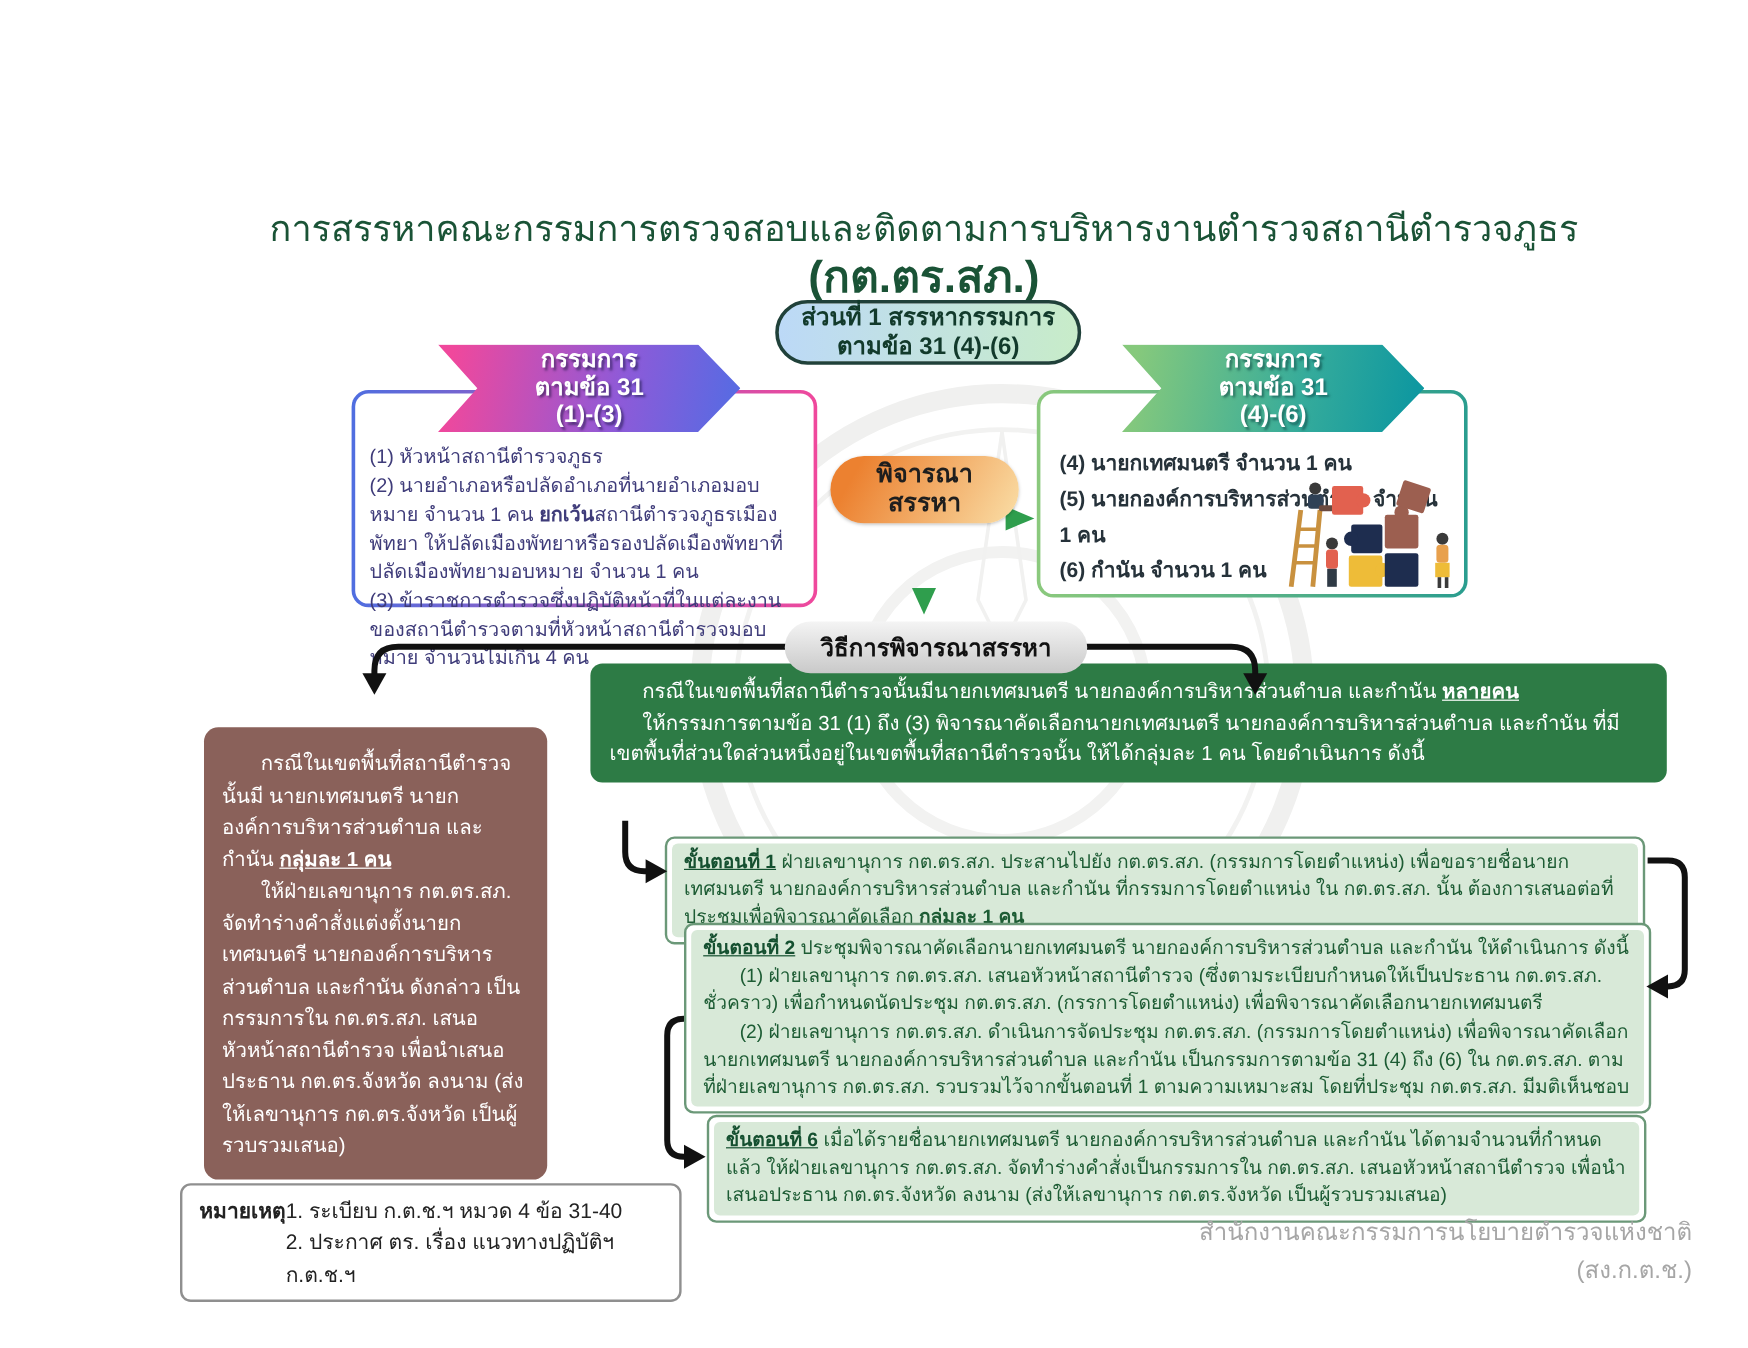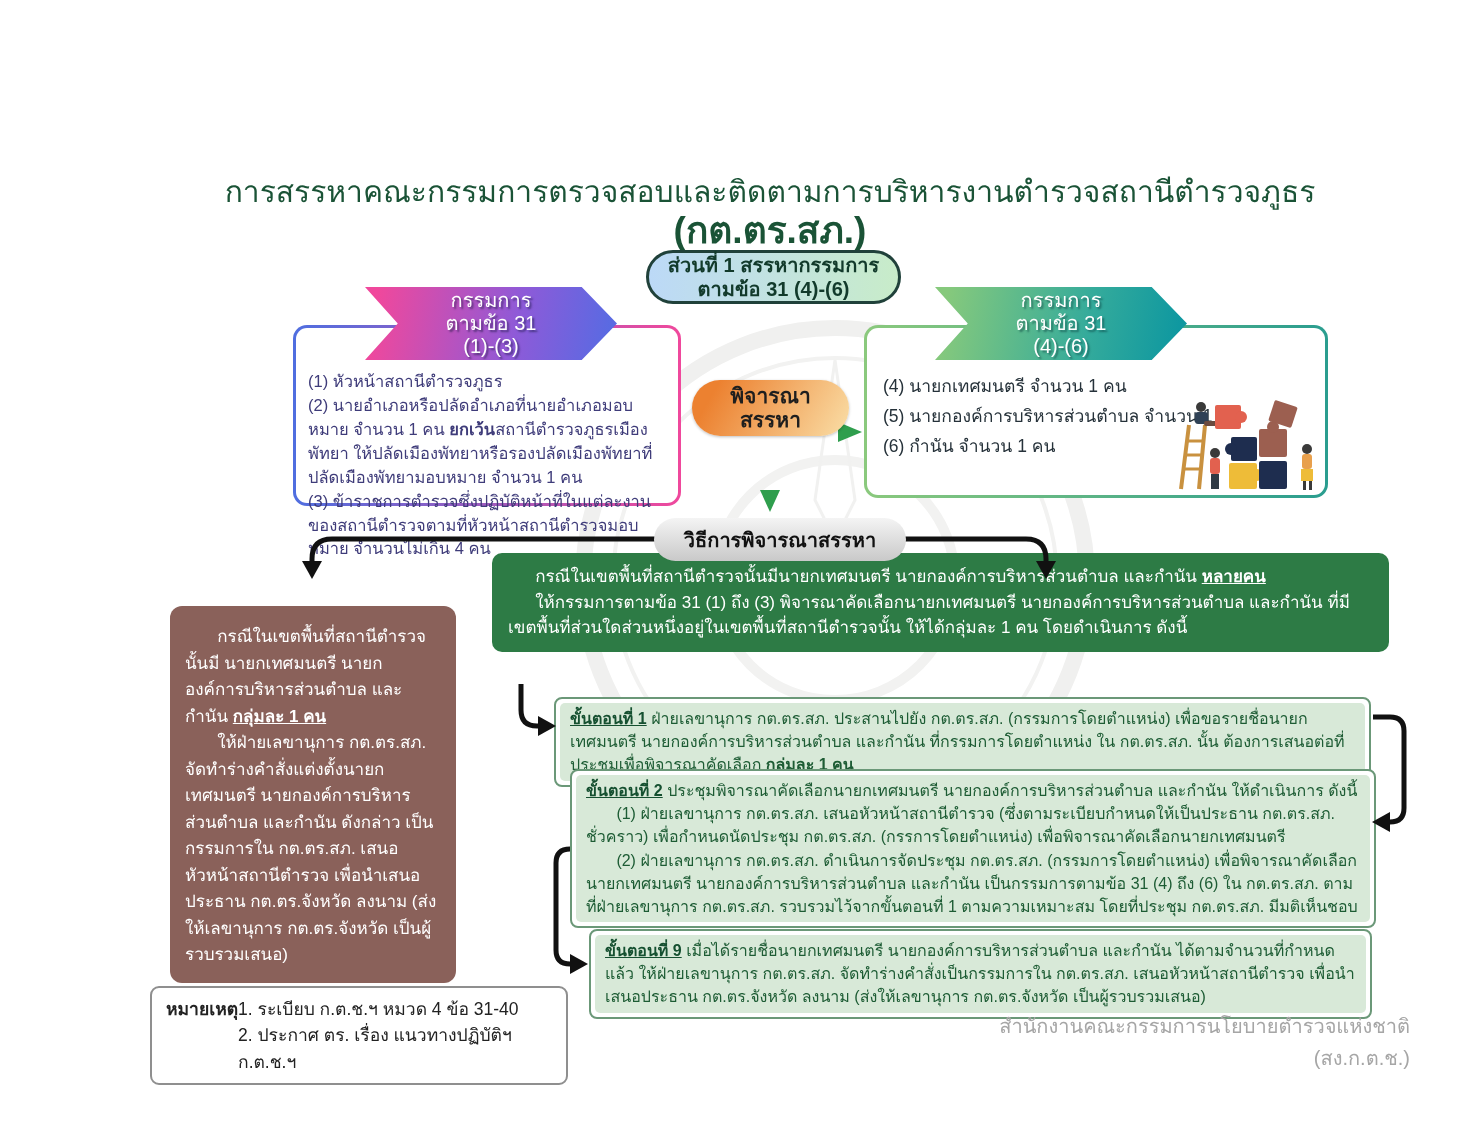--- a/index.html
+++ b/index.html
@@ -14,33 +14,33 @@
   .section-pill { position:absolute; left:646px; top:250px; width:255px; height:54px;
     border:3px solid #20413a; border-radius:27px;
     background:linear-gradient(to right,#bcd9f7,#c8ecc9);
     display:flex; flex-direction:column; align-items:center; justify-content:center;
     font-size:20px; font-weight:bold; color:#123a2b; line-height:1.2; }
 
   
   .banner { position:absolute; width:252px; height:73px; z-index:6;
     clip-path:polygon(0% 0%, 86% 0%, 100% 50%, 86% 100%, 0% 100%, 13% 50%);
     display:flex; flex-direction:column; align-items:center; justify-content:center;
-    color:#fff; font-weight:normal; font-size:20px; line-height:1.15;
+    color:#fff; font-weight:bold; font-size:20px; line-height:1.15;
     text-shadow:2px 2px 2px rgba(20,20,60,0.55); }
   .banner-left { left:365px; top:287px; background:linear-gradient(100deg,#f0489c 5%,#8e5ad8 60%,#5a6ae2 95%); }
   .banner-right { left:935px; top:287px; background:linear-gradient(100deg,#86c97c 5%,#35ab9b 60%,#0f98a0 95%); text-shadow:2px 2px 2px rgba(10,60,60,0.55); }
 
   
   .gbox { position:absolute; border-radius:14px; padding:3px; z-index:4; }
   .gbox-inner { background:#fff; border-radius:11px; width:100%; height:100%; }
   .box-13 { left:293px; top:325px; width:388px; height:181px;
     background:linear-gradient(to right,#4f6ee0,#f0489c); }
   .box-13 .gbox-inner { padding:42px 12px 8px 12px; font-size:16.5px; line-height:1.45; color:#3f3c7a; }
-  .box-46 { left:864px; top:325px; width:464px; height:173px;
-    background:linear-gradient(to right,#8bc97d,#2a9d8f); }
+  .box-46 { left:864px; top:325px; width:359px; height:173px;
+    background:linear-gradient(to right,#8bc97d,#2a9d8f);font-weight:bold; }
   .box-46 .gbox-inner { padding:44px 14px 8px 16px; font-size:17.5px; line-height:1.7; color:#26323a; position:relative; }
 
   .illus { position:absolute; right:6px; bottom:4px; }
 
   
   .consider-pill { position:absolute; left:692px; top:364px; width:157px; height:56px; z-index:20;
     border-radius:28px; background:linear-gradient(120deg,#ec8130 15%,#f9d9a0 95%);
     display:flex; flex-direction:column; align-items:center; justify-content:center;
     font-size:21px; font-weight:bold; color:#1e1e1e; line-height:1.15; box-shadow:0 1px 3px rgba(0,0,0,.25);margin-top:16px; }
 
@@ -193,21 +193,21 @@
   <div class="step step2">
     <div class="step-inner">
       <p><span class="step-label">ขั้นตอนที่ 2</span><span> ประชุมพิจารณาคัดเลือกนายกเทศมนตรี นายกองค์การบริหารส่วนตำบล และกำนัน ให้ดำเนินการ ดังนี้</span></p>
       <p class="ind">(1) ฝ่ายเลขานุการ กต.ตร.สภ. เสนอหัวหน้าสถานีตำรวจ (ซึ่งตามระเบียบกำหนดให้เป็นประธาน กต.ตร.สภ. ชั่วคราว) เพื่อกำหนดนัดประชุม กต.ตร.สภ. (กรรการโดยตำแหน่ง) เพื่อพิจารณาคัดเลือกนายกเทศมนตรี</p>
       <p class="ind">(2) ฝ่ายเลขานุการ กต.ตร.สภ. ดำเนินการจัดประชุม กต.ตร.สภ. (กรรมการโดยตำแหน่ง) เพื่อพิจารณาคัดเลือกนายกเทศมนตรี นายกองค์การบริหารส่วนตำบล และกำนัน เป็นกรรมการตามข้อ 31 (4) ถึง (6) ใน กต.ตร.สภ. ตามที่ฝ่ายเลขานุการ กต.ตร.สภ. รวบรวมไว้จากขั้นตอนที่ 1 ตามความเหมาะสม โดยที่ประชุม กต.ตร.สภ. มีมติเห็นชอบ</p>
     </div>
   </div>
 
   <div class="step step3">
     <div class="step-inner">
-      <span class="step-label">ขั้นตอนที่ 9</span><span>  เมื่อได้รายชื่อนายกเทศมนตรี นายกองค์การบริหารส่วนตำบล และกำนัน ได้ตามจำนวนที่กำหนดแล้ว ให้ฝ่ายเลขานุการ กต.ตร.สภ. จัดทำร่างคำสั่งเป็นกรรมการใน กต.ตร.สภ. เสนอหัวหน้าสถานีตำรวจ เพื่อนำเสนอประธาน กต.ตร.จังหวัด ลงนาม (ส่งให้เลขานุการ กต.ตร.จังหวัด เป็นผู้รวบรวมเสนอ)</span>
+      <span class="step-label">ขั้นตอนที่ 6</span><span>  เมื่อได้รายชื่อนายกเทศมนตรี นายกองค์การบริหารส่วนตำบล และกำนัน ได้ตามจำนวนที่กำหนดแล้ว ให้ฝ่ายเลขานุการ กต.ตร.สภ. จัดทำร่างคำสั่งเป็นกรรมการใน กต.ตร.สภ. เสนอหัวหน้าสถานีตำรวจ เพื่อนำเสนอประธาน กต.ตร.จังหวัด ลงนาม (ส่งให้เลขานุการ กต.ตร.จังหวัด เป็นผู้รวบรวมเสนอ)</span>
     </div>
   </div>
 
   <div class="note-box">
     <span class="note-label">หมายเหตุ</span>
     <span>
       <span>1. ระเบียบ ก.ต.ช.ฯ หมวด 4 ข้อ 31-40</span><br>
       <span>2. ประกาศ ตร. เรื่อง แนวทางปฏิบัติฯ ก.ต.ช.ฯ</span>
     </span>
   </div>

